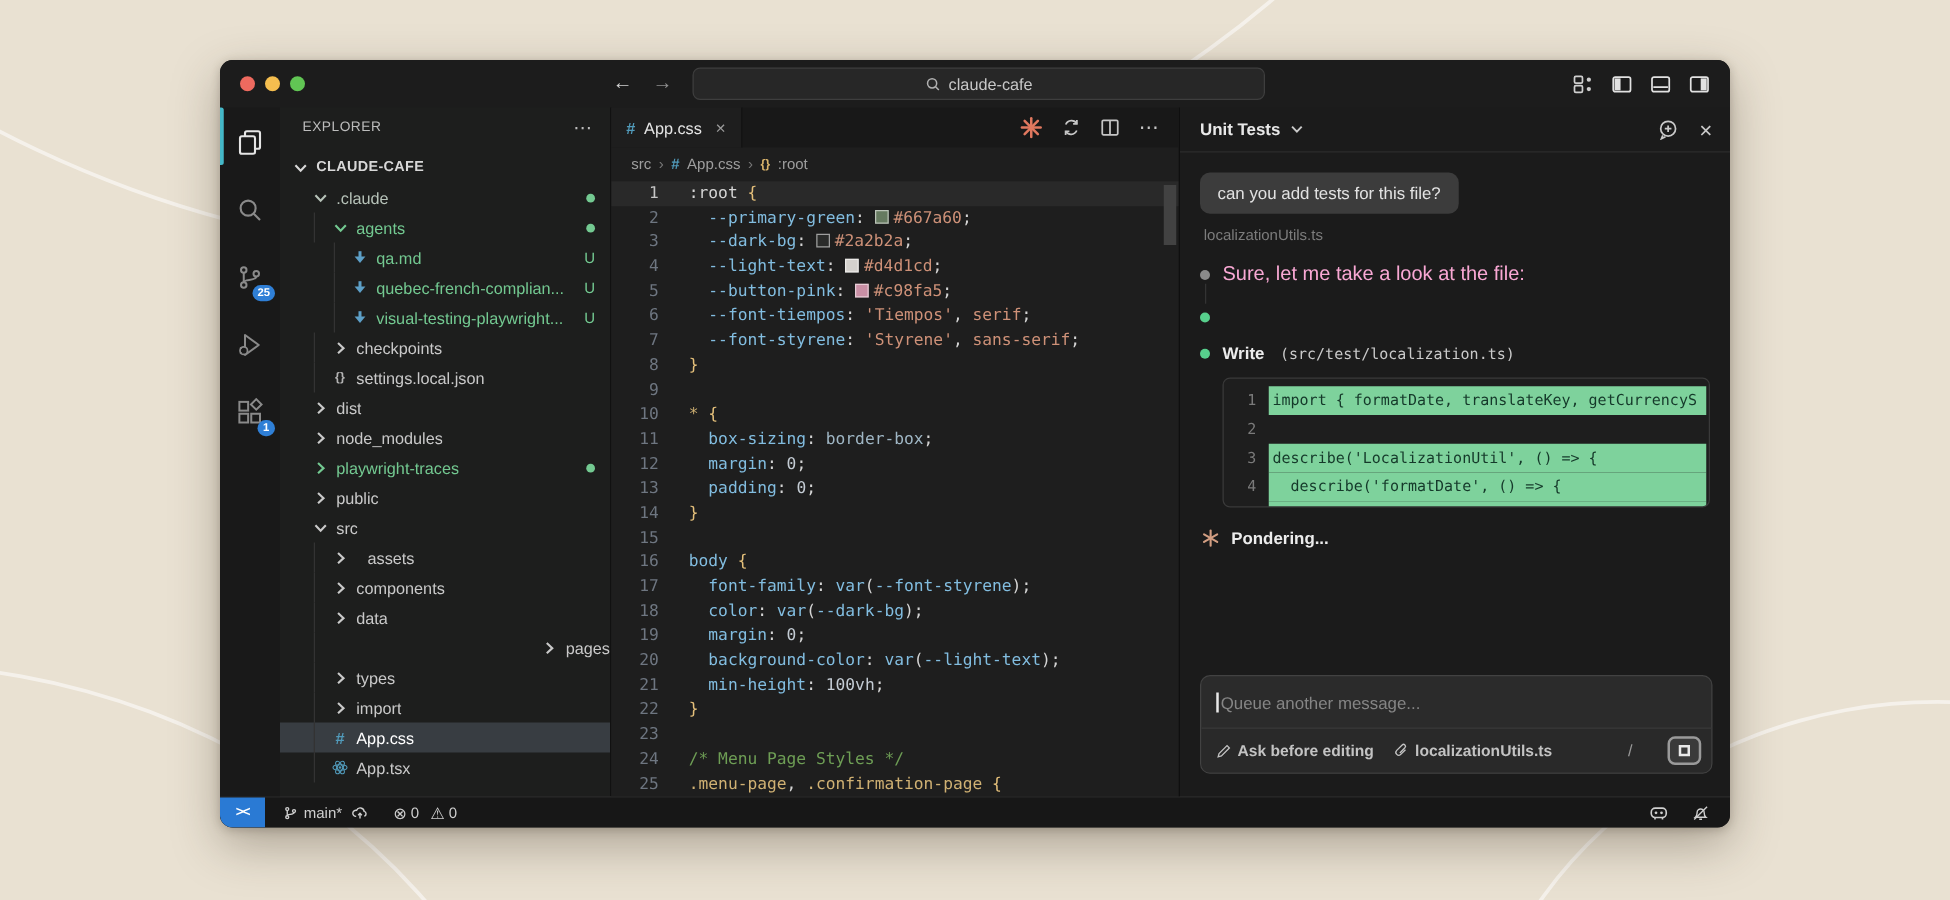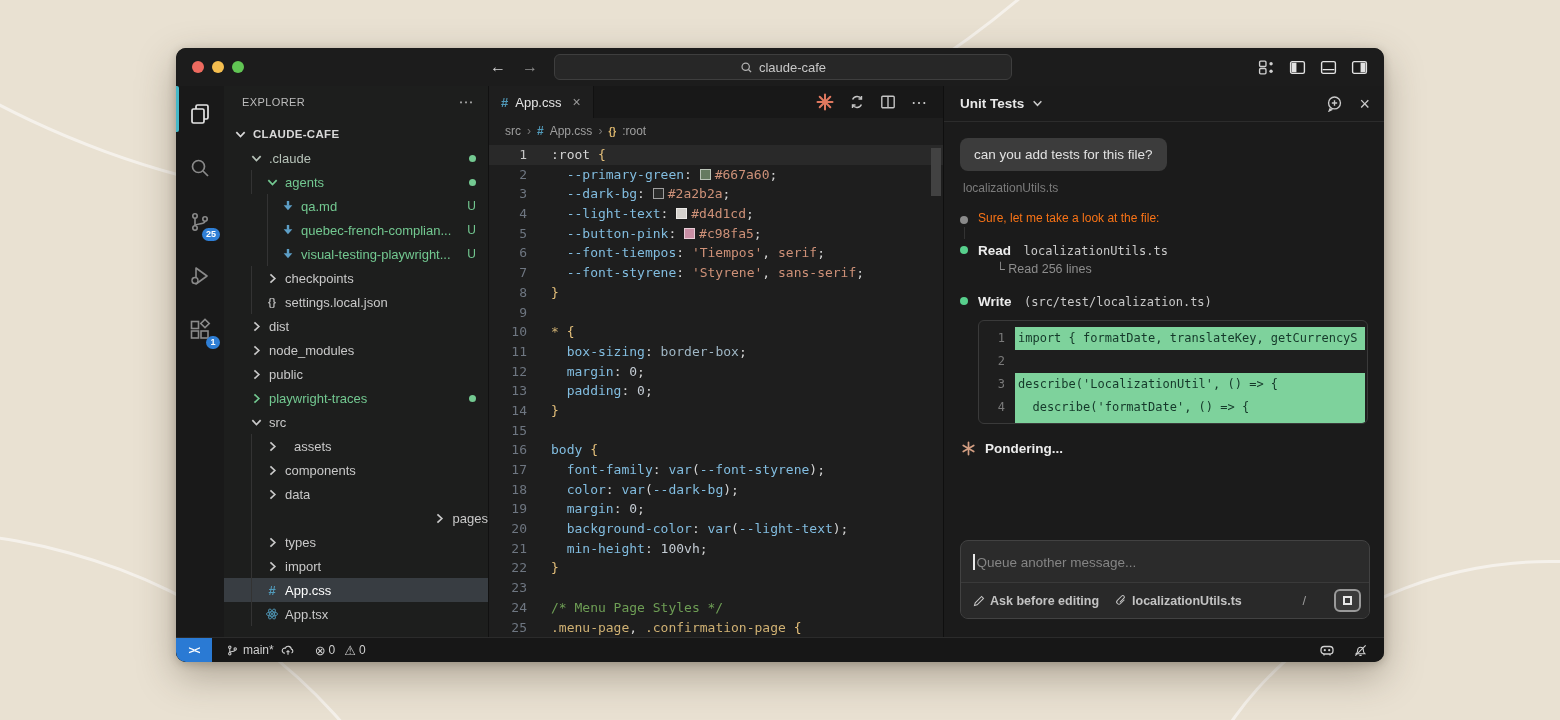--- a/index.html
+++ b/index.html
@@ -83,21 +83,21 @@
   .panel-header { height:36px; flex:none; display:flex; align-items:center; padding:0 14px 0 16px; border-bottom:1px solid #2c2c2c; }
   .panel-title { font-size:13.5px; font-weight:bold; color:#e8e8e8; display:flex; align-items:center; gap:8px; }
   .panel-actions { margin-left:auto; display:flex; align-items:center; gap:16px; color:#c9c9c9; }
   .panel-close { font-size:18px; line-height:1; }
   .panel-body { flex:1; min-height:0; display:flex; flex-direction:column; padding:0 14px 10px 16px; }
   .user-bubble { align-self:flex-start; margin-top:16px; background:#3c3c3c; border-radius:8px; padding:9px 14px; font-size:13.5px; color:#e2e2e2; }
   .ctx-file { margin:10px 0 0 3px; font-size:12px; color:#7c7c7c; }
   .msg-row { display:flex; align-items:flex-start; gap:10px; margin-top:16px; position:relative; }
   .msg-row .bullet { width:8px; height:8px; border-radius:50%; flex:none; margin-top:5px; }
   .bullet.grey{ background:#8a8a8a; } .bullet.green{ background:#57cf8c; }
-  .msg-text { font-size:12px; color:#f97316; }
+  .msg-text { font-size:16px; color:#f9a8d4; }
   .tool-label { font-weight:bold; color:#ececec; font-size:13.5px; }
   .tool-file { font-family:"DejaVu Sans Mono", monospace; font-size:12px; color:#c9c9c9; margin-left:8px; }
   .tool-sub { margin:3px 0 0 18px; font-size:12.5px; color:#8d8d8d; }
   .timeline { position:absolute; left:3.5px; top:16px; bottom:-14px; width:1px; background:#333; }
   .chat-codeblock { margin:10px 2px 0 18px; background:#1e1e1e; border:1px solid #3a3a3a; border-radius:6px; height:104px; overflow:hidden; font-family:"DejaVu Sans Mono", monospace; font-size:12px; padding:6px 2px 0 0; }
   .cbrow { height:23px; line-height:23px; display:flex; white-space:pre; }
   .cbln { width:26px; flex:none; text-align:right; color:#7a7a7a; margin-right:10px; }
   .cbcode { white-space:pre; overflow:hidden; color:#c9c9c9; }
   .cbcode.add { background:#7ed29c; color:#15392a; flex:1; min-width:0; padding-left:3px; }
   .status-row { display:flex; align-items:center; gap:9px; margin:17px 0 0 1px; font-size:13.5px; color:#ececec; font-weight:bold; }
@@ -315,38 +315,38 @@
             <span class="tlabel">dist</span>
           </div>
           <div class="trow " style="padding-left: 24px;">
             <span class="ticon">
               <svg width="13" height="13" viewBox="0 0 10 10">
                 <path d="M3.4 1.8 L6.8 5 L3.4 8.2" fill="none" stroke="currentColor" stroke-width="1.3"></path>
               </svg>
             </span>
             <span class="tlabel">node_modules</span>
           </div>
-          <div class="trow " style="padding-left: 24px;">
-            <span class="ticon">
-              <svg width="13" height="13" viewBox="0 0 10 10">
-                <path d="M3.4 1.8 L6.8 5 L3.4 8.2" fill="none" stroke="currentColor" stroke-width="1.3"></path>
-              </svg>
-            </span>
-            <span class="tlabel">public</span>
-          </div>
           <div class="trow green" style="padding-left: 24px;">
             <span class="ticon">
               <svg width="13" height="13" viewBox="0 0 10 10">
                 <path d="M3.4 1.8 L6.8 5 L3.4 8.2" fill="none" stroke="currentColor" stroke-width="1.3"></path>
               </svg>
             </span>
             <span class="tlabel">playwright-traces</span>
             <span class="tmeta">
               <span class="gdot"></span>
             </span>
+          </div>
+          <div class="trow " style="padding-left: 24px;">
+            <span class="ticon">
+              <svg width="13" height="13" viewBox="0 0 10 10">
+                <path d="M3.4 1.8 L6.8 5 L3.4 8.2" fill="none" stroke="currentColor" stroke-width="1.3"></path>
+              </svg>
+            </span>
+            <span class="tlabel">public</span>
           </div>
           <div class="trow " style="padding-left: 24px;">
             <span class="ticon">
               <svg width="13" height="13" viewBox="0 0 10 10">
                 <path d="M1.8 3.2 L5 6.6 L8.2 3.2" fill="none" stroke="currentColor" stroke-width="1.3"></path>
               </svg>
             </span>
             <span class="tlabel">src</span>
           </div>
           <div class="trow " style="padding-left: 40px; gap: 14px;">
@@ -516,28 +516,20 @@
         <div class="ctx-file">localizationUtils.ts</div>
 
         <div class="msg-row">
           <span class="bullet grey"></span>
           <span class="timeline"></span>
           <span class="msg-text">Sure, let me take a look at the file:</span>
         </div>
 
         <div class="msg-row">
           <span class="bullet green"></span>
-          <span>
-            <span class="tool-label">Read</span>
-            <span class="tool-file">localizationUtils.ts</span>
-            <div class="tool-sub">
-              <span>└</span>
-              <span>Read 256 lines</span>
-            </div>
-          </span>
         </div>
 
         <div class="msg-row" style="">
           <span class="bullet green"></span>
           <span>
             <span class="tool-label">Write</span>
             <span class="tool-file">(src/test/localization.ts)</span>
           </span>
         </div>
 

